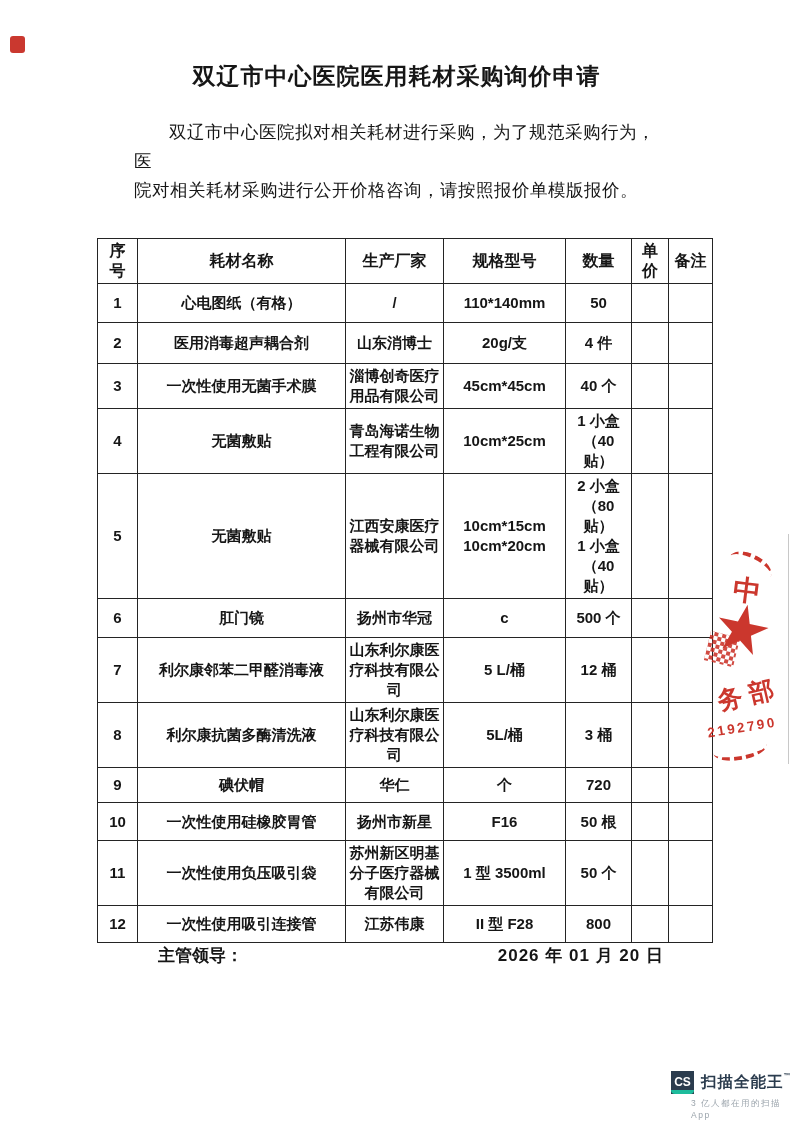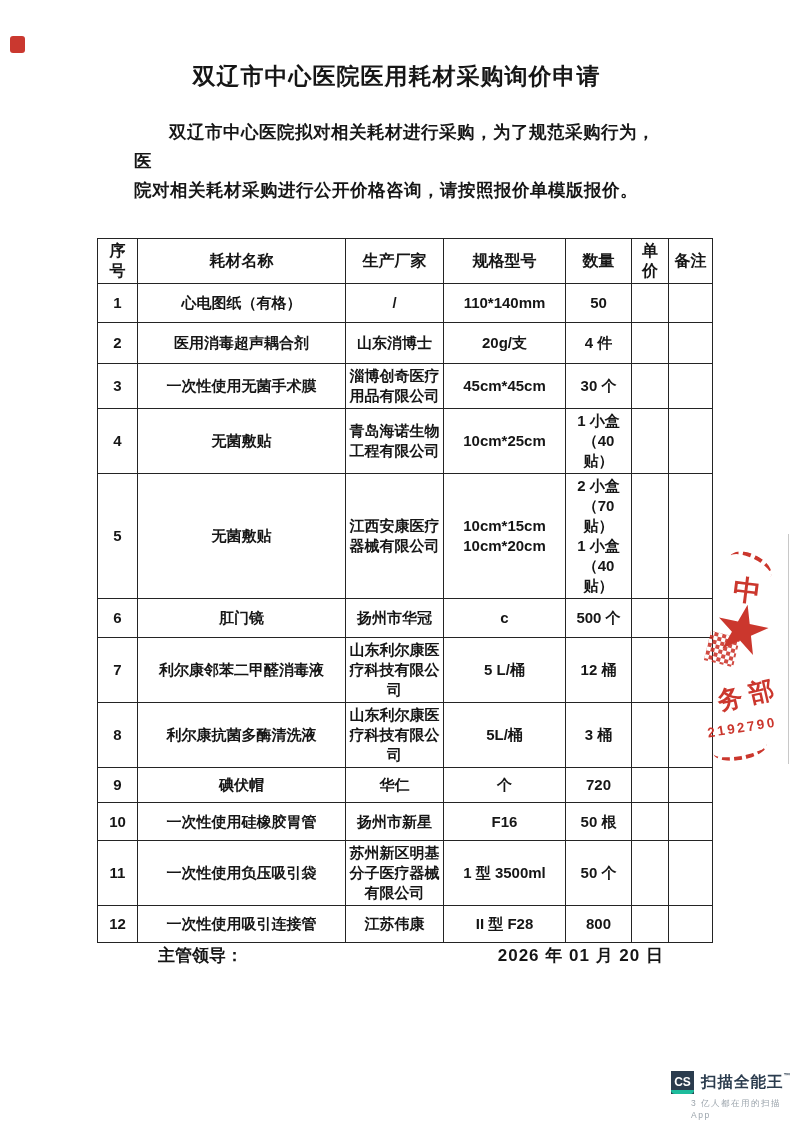--- a/index.html
+++ b/index.html
@@ -20,21 +20,21 @@
     padding-top:61px;
     text-align:center;
     font-size:23px;
     font-weight:700;
     letter-spacing:1px;
   }
   .intro{
     width:530px;
     margin:26px 0 0 134px;
     font-size:17.5px;
-    font-weight:700;
+    font-weight:400;
     line-height:29px;
     text-indent:2em;
     white-space:pre-line;
     letter-spacing:.5px;
   }
   table.main{
     position:absolute;left:97px;top:238px;
     width:615px;
     border-collapse:collapse;
     table-layout:fixed;
@@ -159,21 +159,21 @@
           <td>4 件</td>
           <td></td>
           <td></td>
         </tr>
         <tr>
           <td>3</td>
           <td>一次性使用无菌手术膜</td>
           <td>淄博创奇医疗
 用品有限公司</td>
           <td>45cm*45cm</td>
-          <td>30 个</td>
+          <td>40 个</td>
           <td></td>
           <td></td>
         </tr>
         <tr>
           <td>4</td>
           <td>无菌敷贴</td>
           <td>青岛海诺生物
 工程有限公司</td>
           <td>10cm*25cm</td>
           <td>1 小盒
@@ -182,21 +182,21 @@
           <td></td>
         </tr>
         <tr>
           <td>5</td>
           <td>无菌敷贴</td>
           <td>江西安康医疗
 器械有限公司</td>
           <td>10cm*15cm
 10cm*20cm</td>
           <td>2 小盒
-（70 贴）
+（80 贴）
 1 小盒
 （40 贴）</td>
           <td></td>
           <td></td>
         </tr>
         <tr>
           <td>6</td>
           <td>肛门镜</td>
           <td>扬州市华冠</td>
           <td>c</td>

